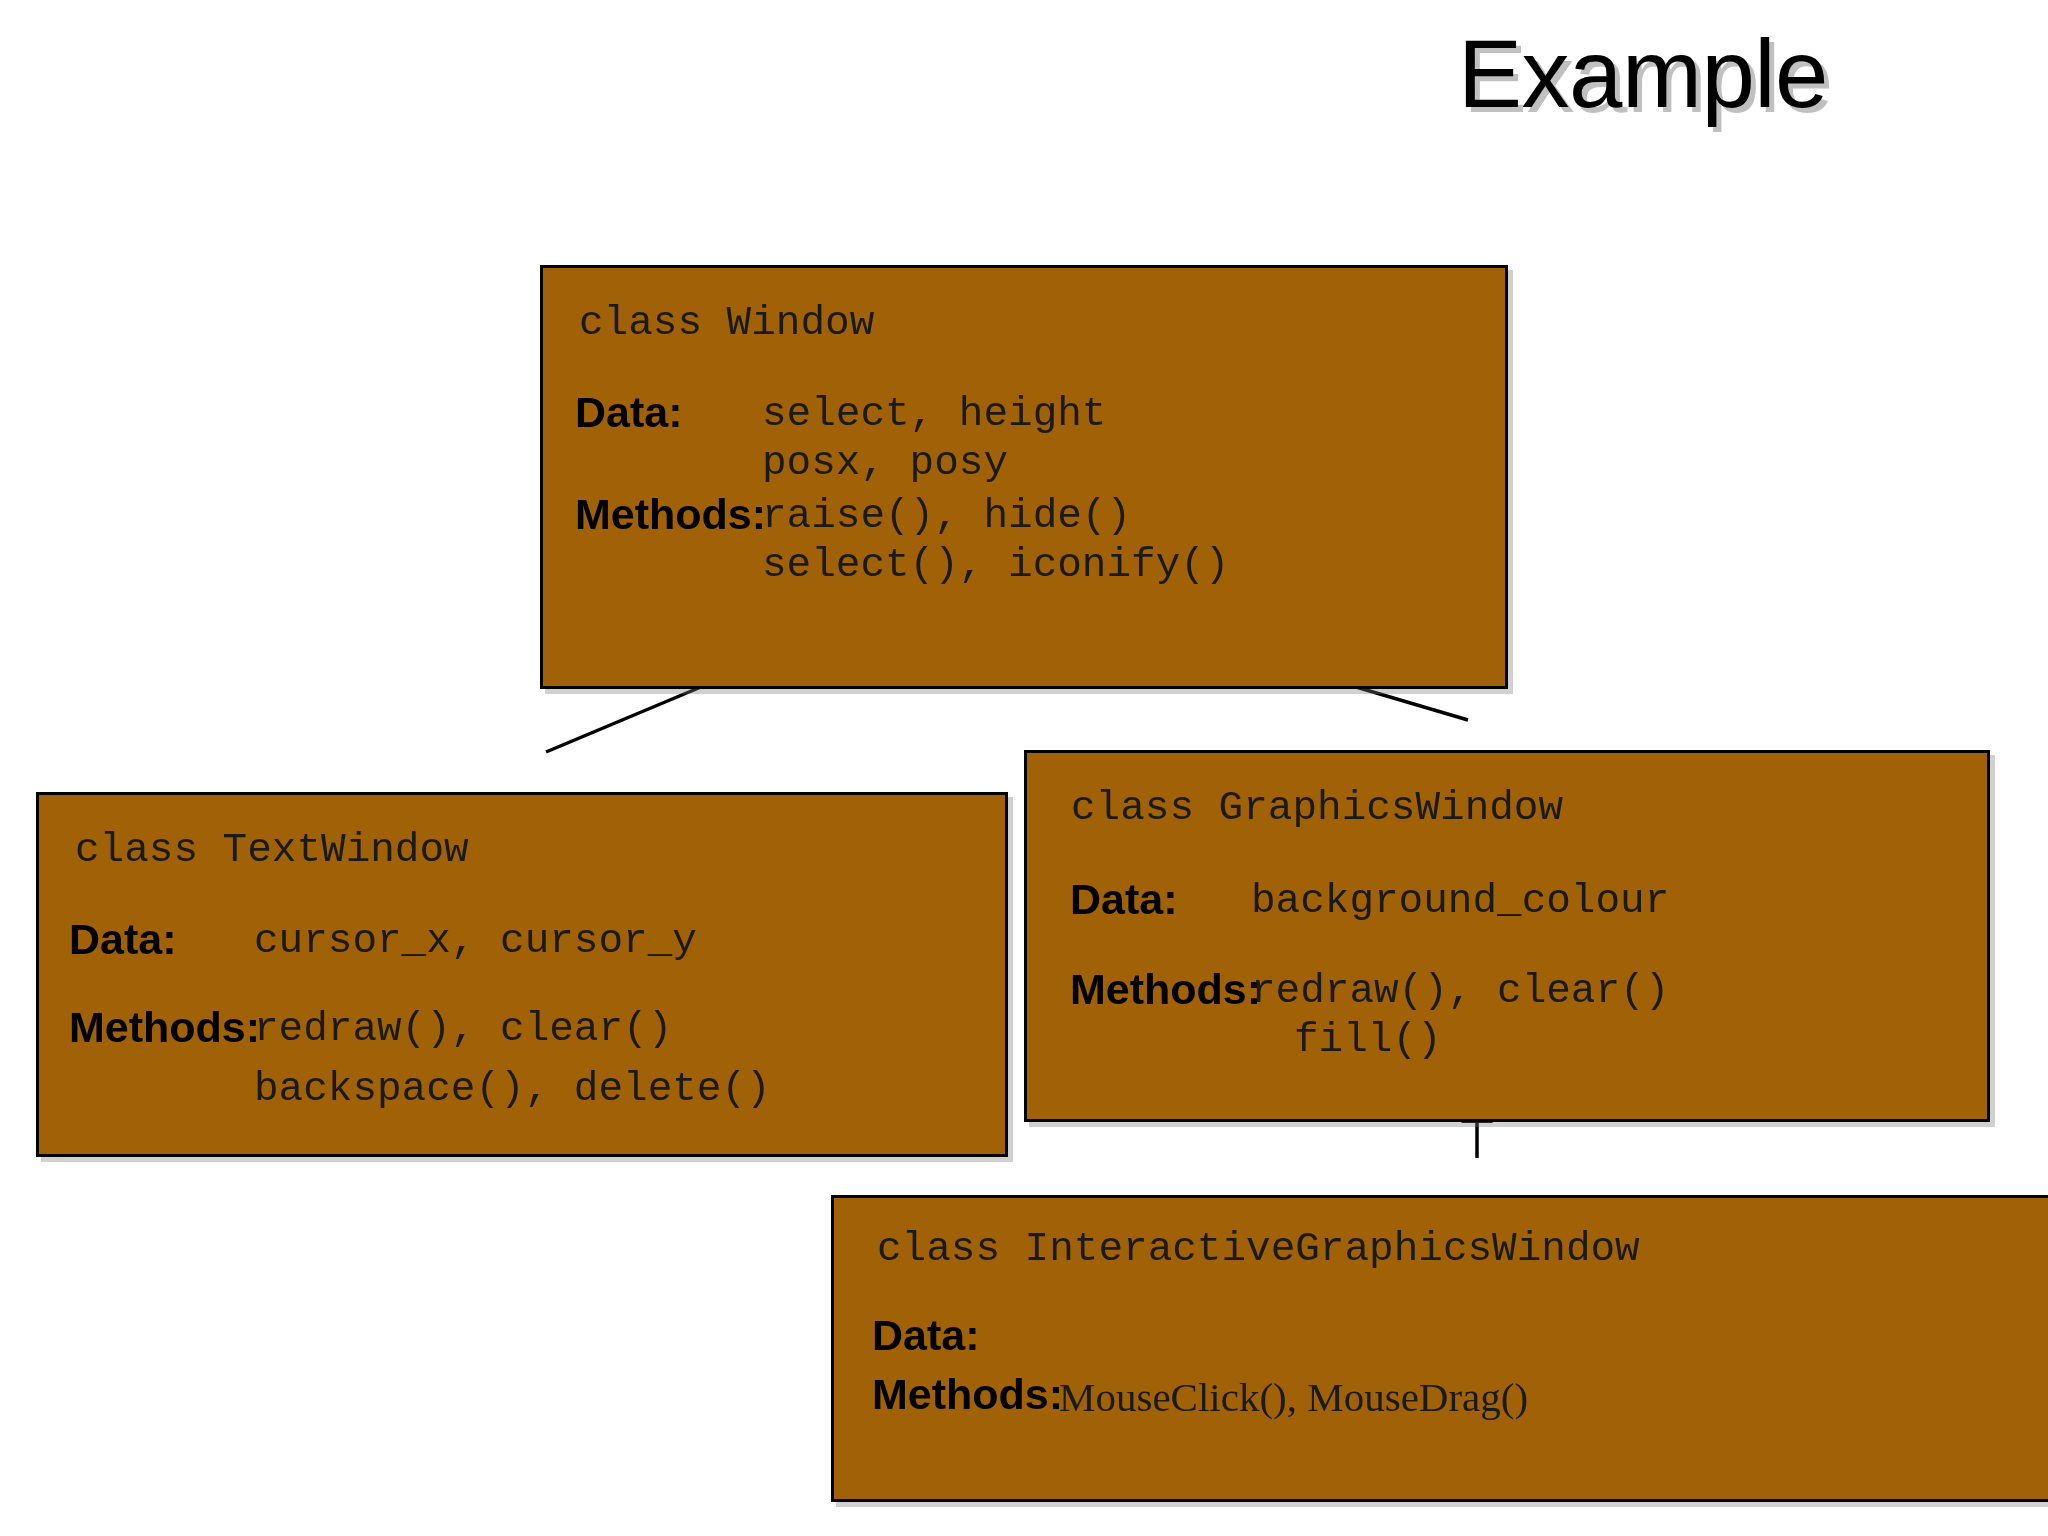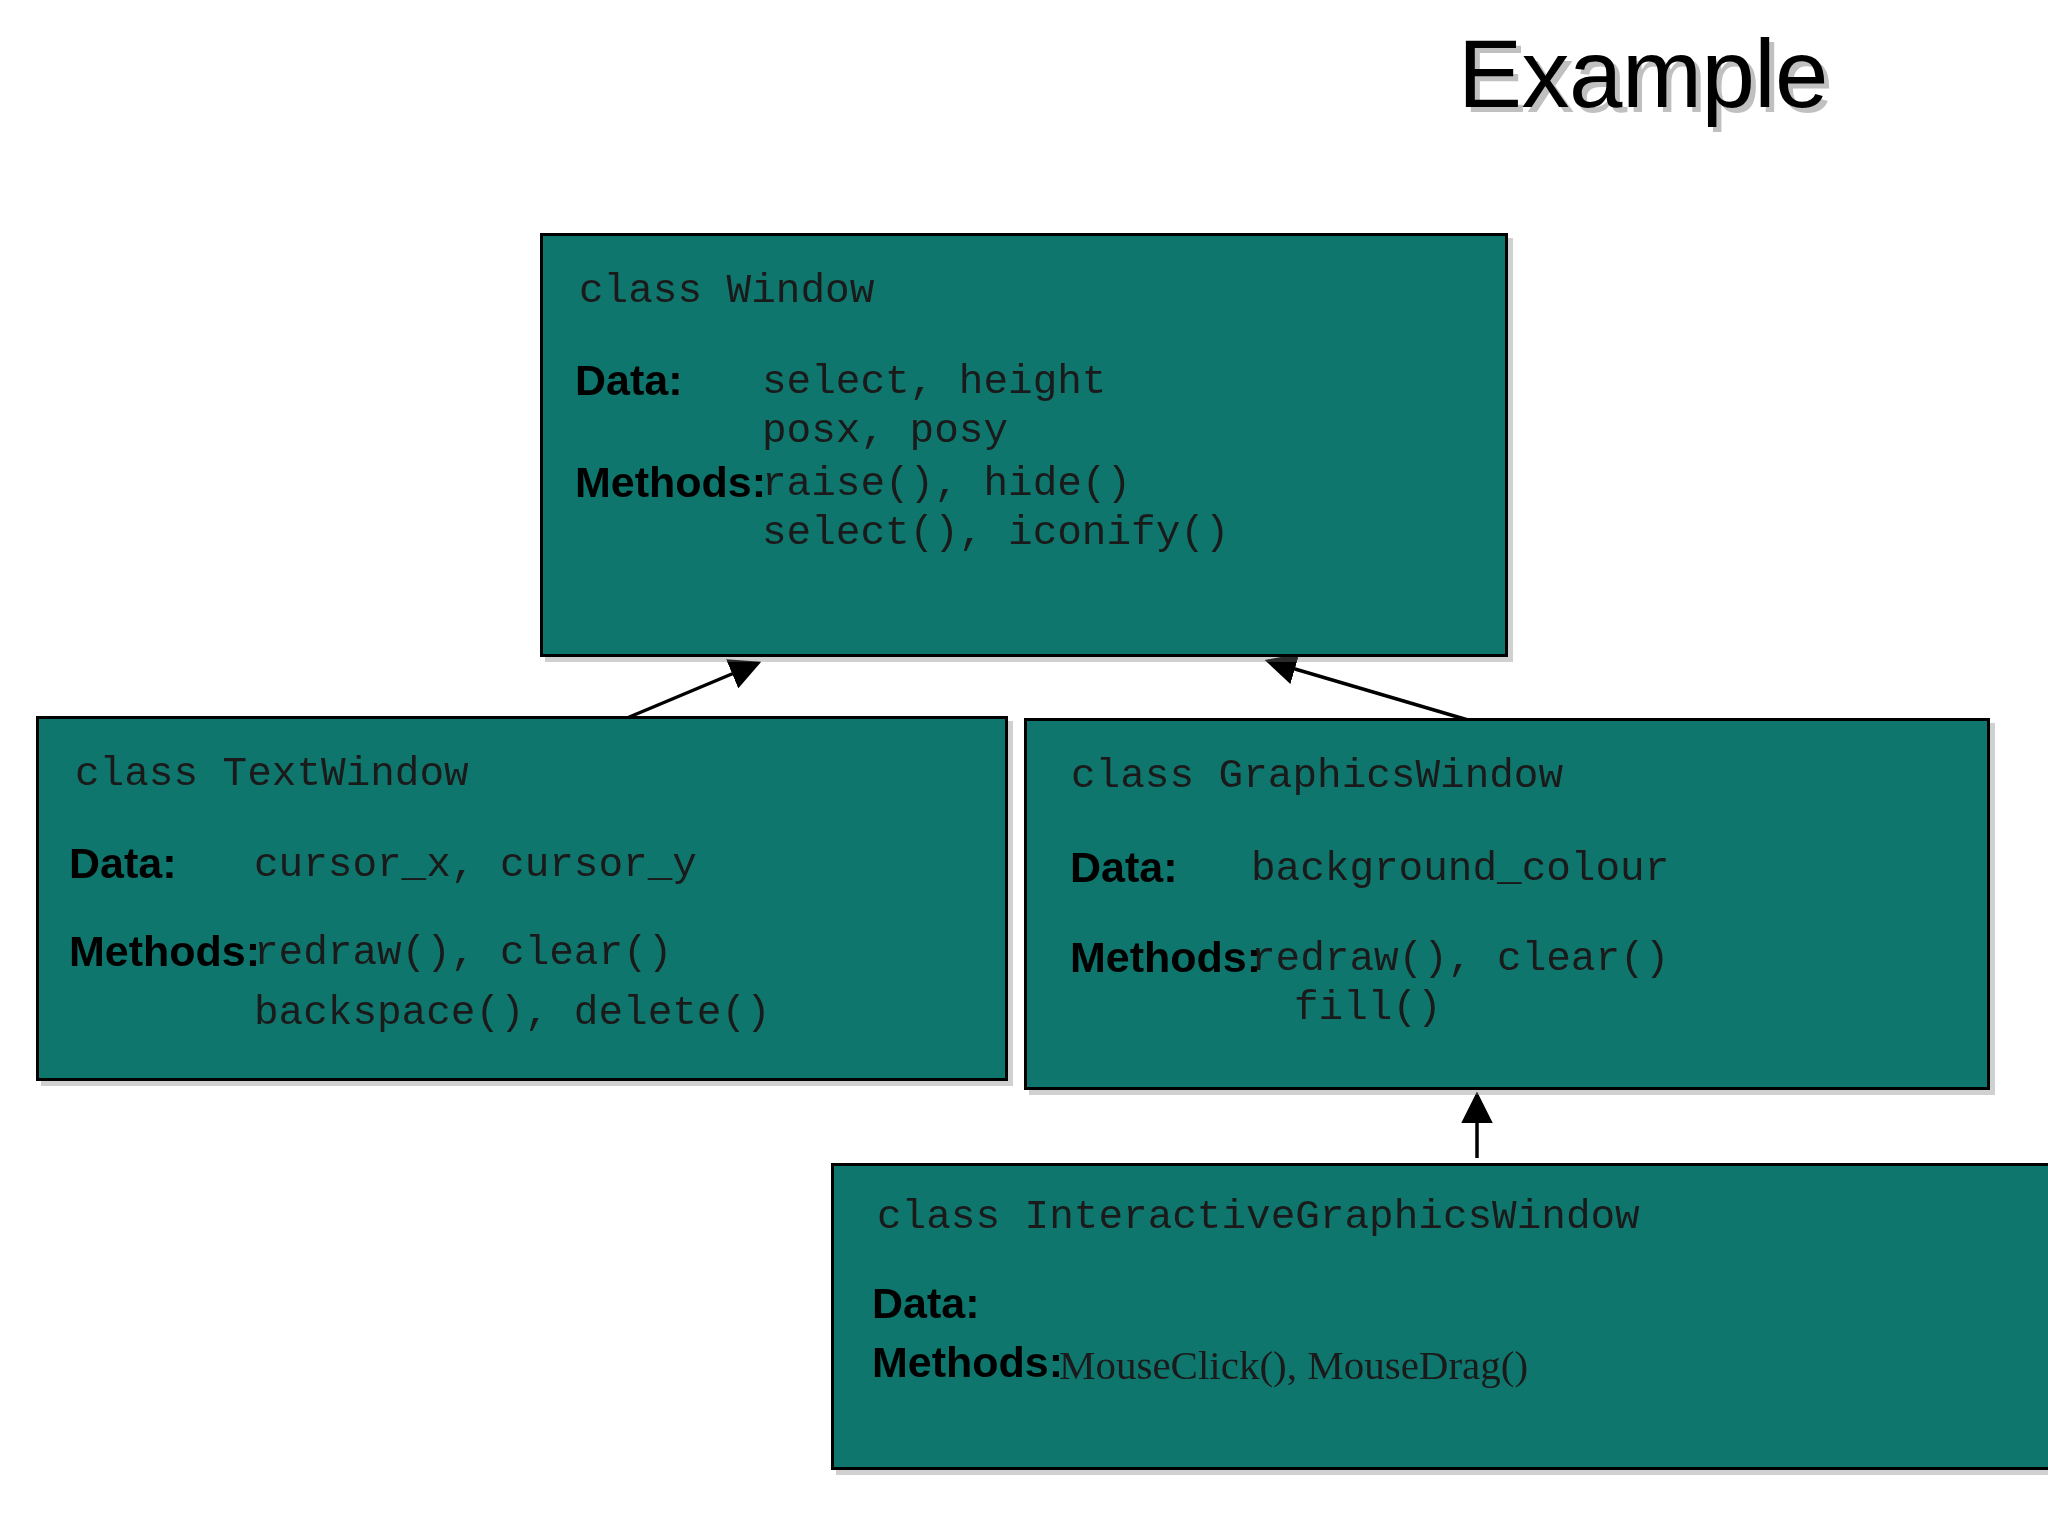--- a/index.html
+++ b/index.html
@@ -37,23 +37,24 @@
     color: #000000;
     letter-spacing: -0.5px;
     text-shadow: 5px 5px 0 rgba(140,140,140,0.55);
     white-space: pre;
   }
 
   
   .class-box {
     position: absolute;
     box-sizing: border-box;
-    background: #0f766e;
+    background: #a16207;
     border: 3px solid #000000;
     box-shadow: 5px 5px 0 rgba(120,120,120,0.35);
+    margin-top: 32px;
   }
 
   .class-name {
     position: absolute;
     font-family: "Liberation Mono", "DejaVu Sans Mono", monospace;
     font-size: 41px;
     font-weight: 400;
     color: #1a1a1a;
     white-space: pre;
     letter-spacing: 0px;
@@ -117,21 +118,21 @@
 
     <div class="row-value" style="left:219px; top:172px;">posx, posy</div>
 
     <div class="row-label" style="left:32px; top:222px;">Methods:</div>
 
     <div class="row-value" style="left:219px; top:225px;">raise(), hide()</div>
 
     <div class="row-value" style="left:219px; top:274px;">select(), iconify()</div>
   </div>
 
-  <div class="class-box" style="left:36px; top:716px; width:972px; height:365px;">
+  <div class="class-box" style="left:36px; top:760px; width:972px; height:365px;">
 
     <div class="class-name" style="left:36px; top:32px;">class TextWindow</div>
 
     <div class="row-label" style="left:30px; top:120px;">Data:</div>
 
     <div class="row-value" style="left:215px; top:123px;">cursor_x, cursor_y</div>
 
     <div class="row-label" style="left:30px; top:208px;">Methods:</div>
 
     <div class="row-value" style="left:215px; top:211px;">redraw(), clear()</div>

